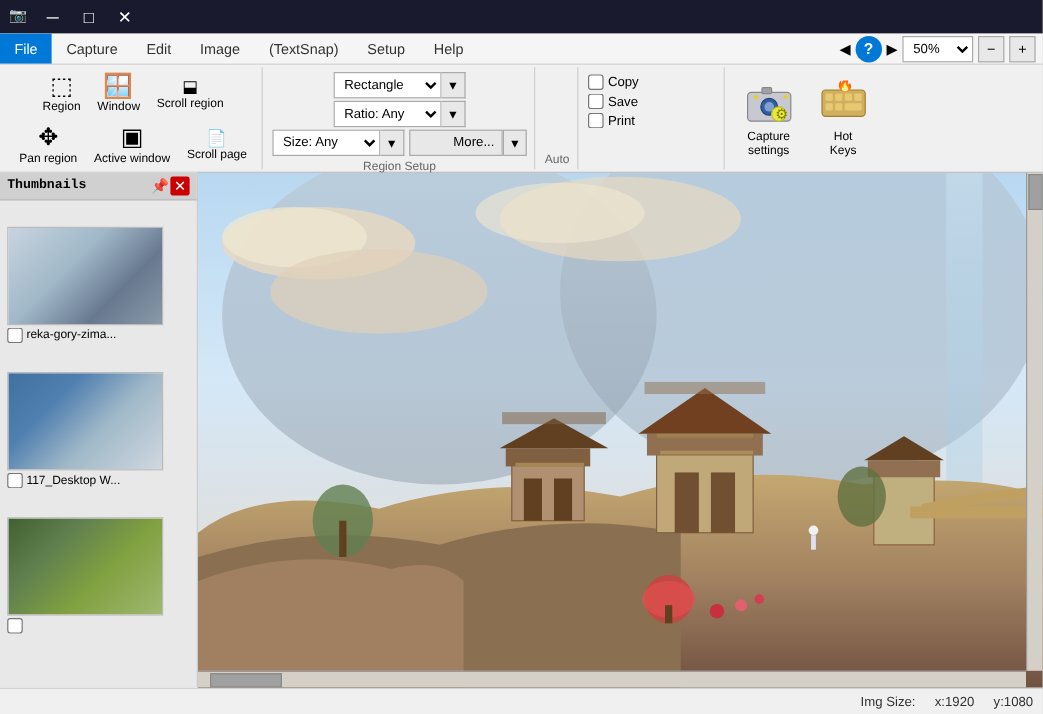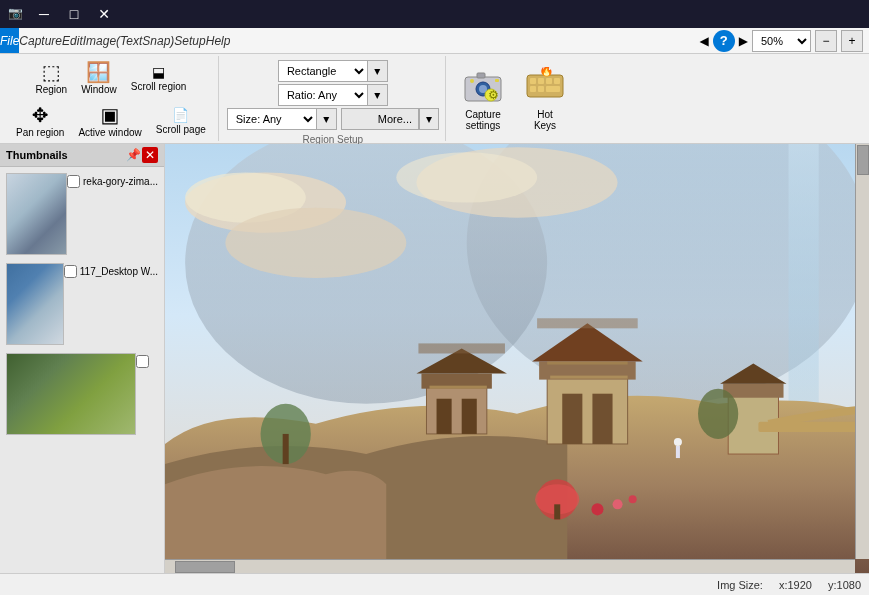--- a/index.html
+++ b/index.html
@@ -25,23 +25,23 @@
 
     
     .menu-bar {
       background: #f5f5f5;
       border-bottom: 1px solid #ccc;
       height: 26px;
       display: flex;
       align-items: stretch;
     }
     .menu-item {
-      padding: 0 0;
+      padding: 0 12px;
       display: flex; align-items: center;
-      cursor: pointer; color: #333; font-style: italic;
+      cursor: pointer; color: #333;
     }
     .menu-item.active {
       background: #0078d7; color: white;
     }
 
     
     .ribbon {
       background: #f0f0f0;
       border-bottom: 1px solid #ccc;
       display: flex;
@@ -119,31 +119,31 @@
 
     
     .thumbnails-panel {
       width: 165px; background: #e8e8e8; border-right: 1px solid #ccc;
       display: flex; flex-direction: column;
     }
     .thumbnails-header {
       background: #d0d0d0; padding: 3px 6px; display: flex; align-items: center;
       border-bottom: 1px solid #bbb;
     }
-    .thumbnails-title { flex: 1; font-size: 11px; font-weight: bold; }
+    .thumbnails-title { flex: 1; font-size: 11px; font-weight: bold; font-family: Liberation Mono, monospace; }
     .thumbnails-pin-btn, .thumbnails-close-btn {
       width: 16px; height: 16px; border: none; background: transparent; cursor: pointer;
       font-size: 12px; display: flex; align-items: center; justify-content: center; padding: 0;
     }
     .thumbnails-close-btn { background: #cc0000; color: white; border-radius: 2px; }
     .thumbnails-list {
       flex: 1; overflow-y: auto; padding: 6px;
       display: flex; flex-direction: column; gap: 8px;
     }
-    .thumb-item { display: flex; flex-direction: row; align-items: flex-start; }
+    .thumb-item { display: flex; flex-direction: column; align-items: flex-start; margin-top: 16px; }
     .thumb-img-container {
       width: 130px; height: 82px; overflow: hidden; border: 1px solid #bbb; background: #ccc;
     }
     .thumb-img-container.selected { border: 2px solid #0078d7; }
     .thumb-img { width: 100%; height: 100%; object-fit: cover; }
     .thumb-label-row { display: flex; align-items: center; gap: 3px; margin-top: 2px; }
     .thumb-checkbox { margin: 0; }
     .thumb-label { font-size: 10px; white-space: nowrap; overflow: hidden; max-width: 120px; text-overflow: ellipsis; }
 
     
@@ -276,21 +276,39 @@
       <select class="dropdown-select">
         <option>Size: Any</option><option>640x480</option><option>800x600</option>
       </select>
       <button class="dropdown-arrow-btn">▾</button>
       <button class="more-btn" style="margin-left:4px;padding-left:36px;">More...</button>
       <button class="dropdown-arrow-btn" style="border-left:1px solid #aaa;">▾</button>
     </div>
     <span class="ribbon-group-label">Region Setup</span>
   </div>
 
-
+  <div class="ribbon-group" style="min-width:30px;">
+    <span class="ribbon-group-label" style="margin-top:auto; margin-bottom: 0;">Auto</span>
+  </div>
+
+  <div class="ribbon-group options-group" style="min-width:120px; gap:0;">
+    <div class="checkbox-row">
+      <input type="checkbox" id="cb-copy" style="">
+      <label for="cb-copy">Copy</label>
+    </div>
+    <div class="checkbox-row">
+      <input type="checkbox" id="cb-save" style="">
+      <label for="cb-save">Save</label>
+    </div>
+    <div class="checkbox-row">
+      <input type="checkbox" id="cb-print" style="">
+      <label for="cb-print">Print</label>
+    </div>
+    <span class="ribbon-group-label" style="visibility:hidden;">x</span>
+  </div>
 
   <div class="ribbon-group" style="flex-direction:row; align-items:center; gap:4px;">
     <div class="capture-large-btn">
       <span class="big-icon">
         
         <svg width="40" height="36" viewBox="0 0 40 36">
           <rect x="2" y="10" width="36" height="24" rx="3" fill="#c8c8d0" stroke="#888" stroke-width="1"></rect>
           <circle cx="20" cy="22" r="7" fill="#3060a0" stroke="#204080" stroke-width="1"></circle>
           <circle cx="20" cy="22" r="4" fill="#80a0d0"></circle>
           <rect x="14" y="6" width="8" height="5" rx="1" fill="#a0a0a8" stroke="#888" stroke-width="1"></rect>

